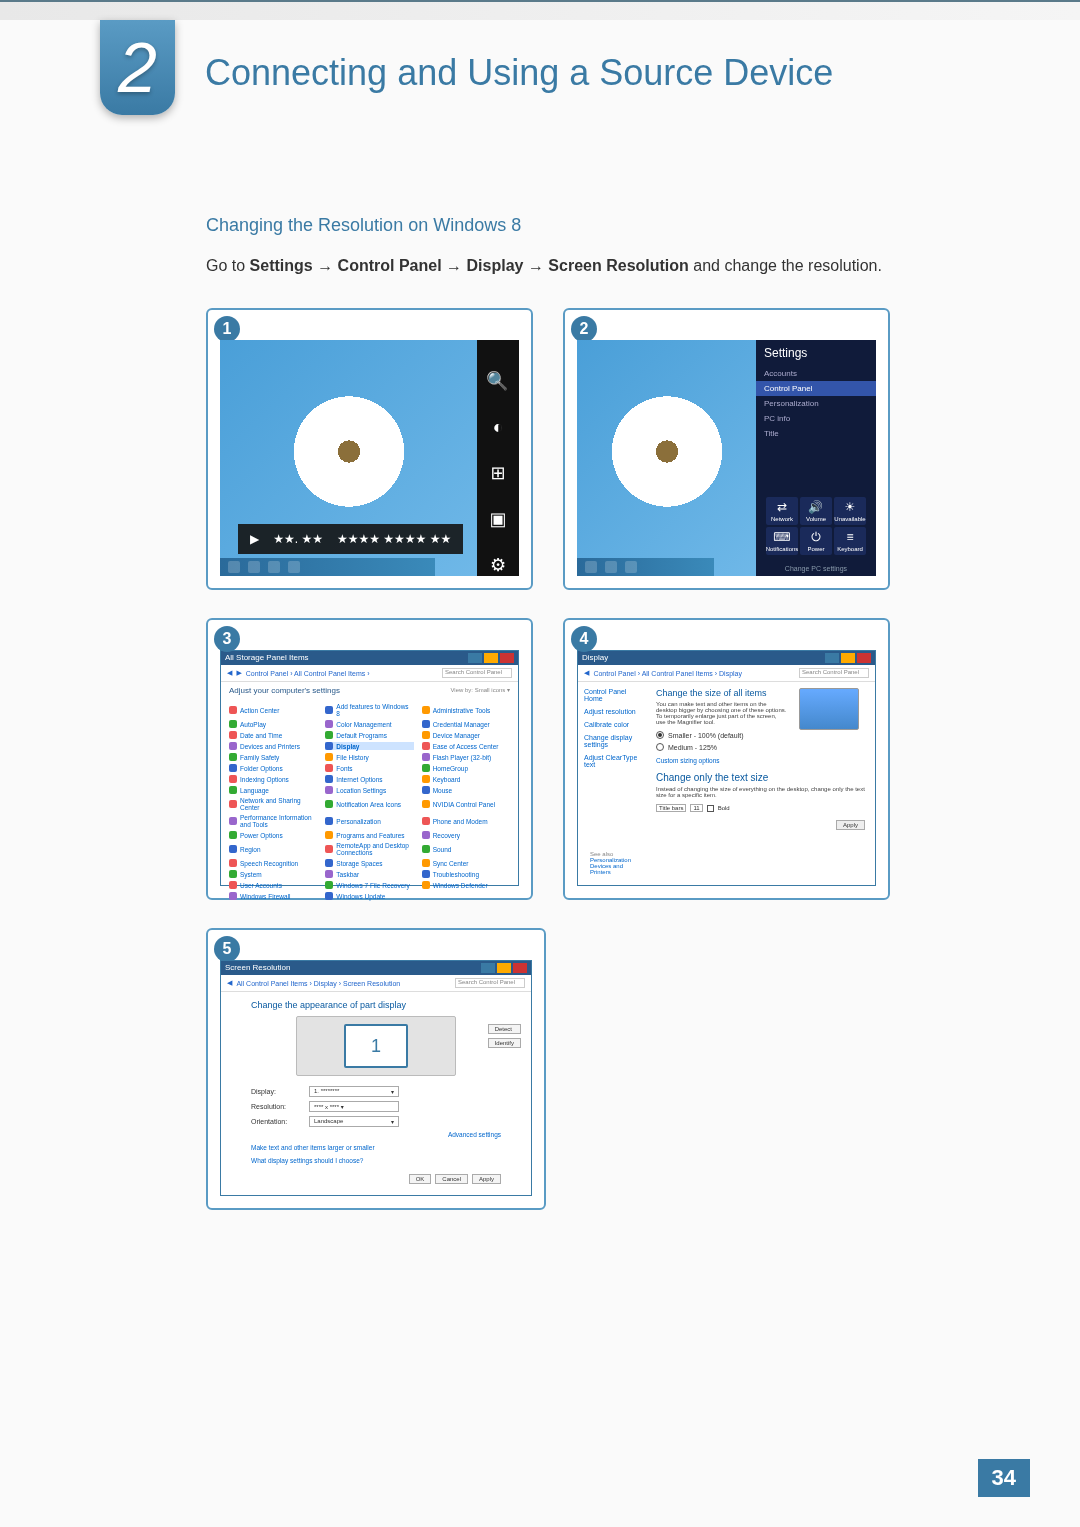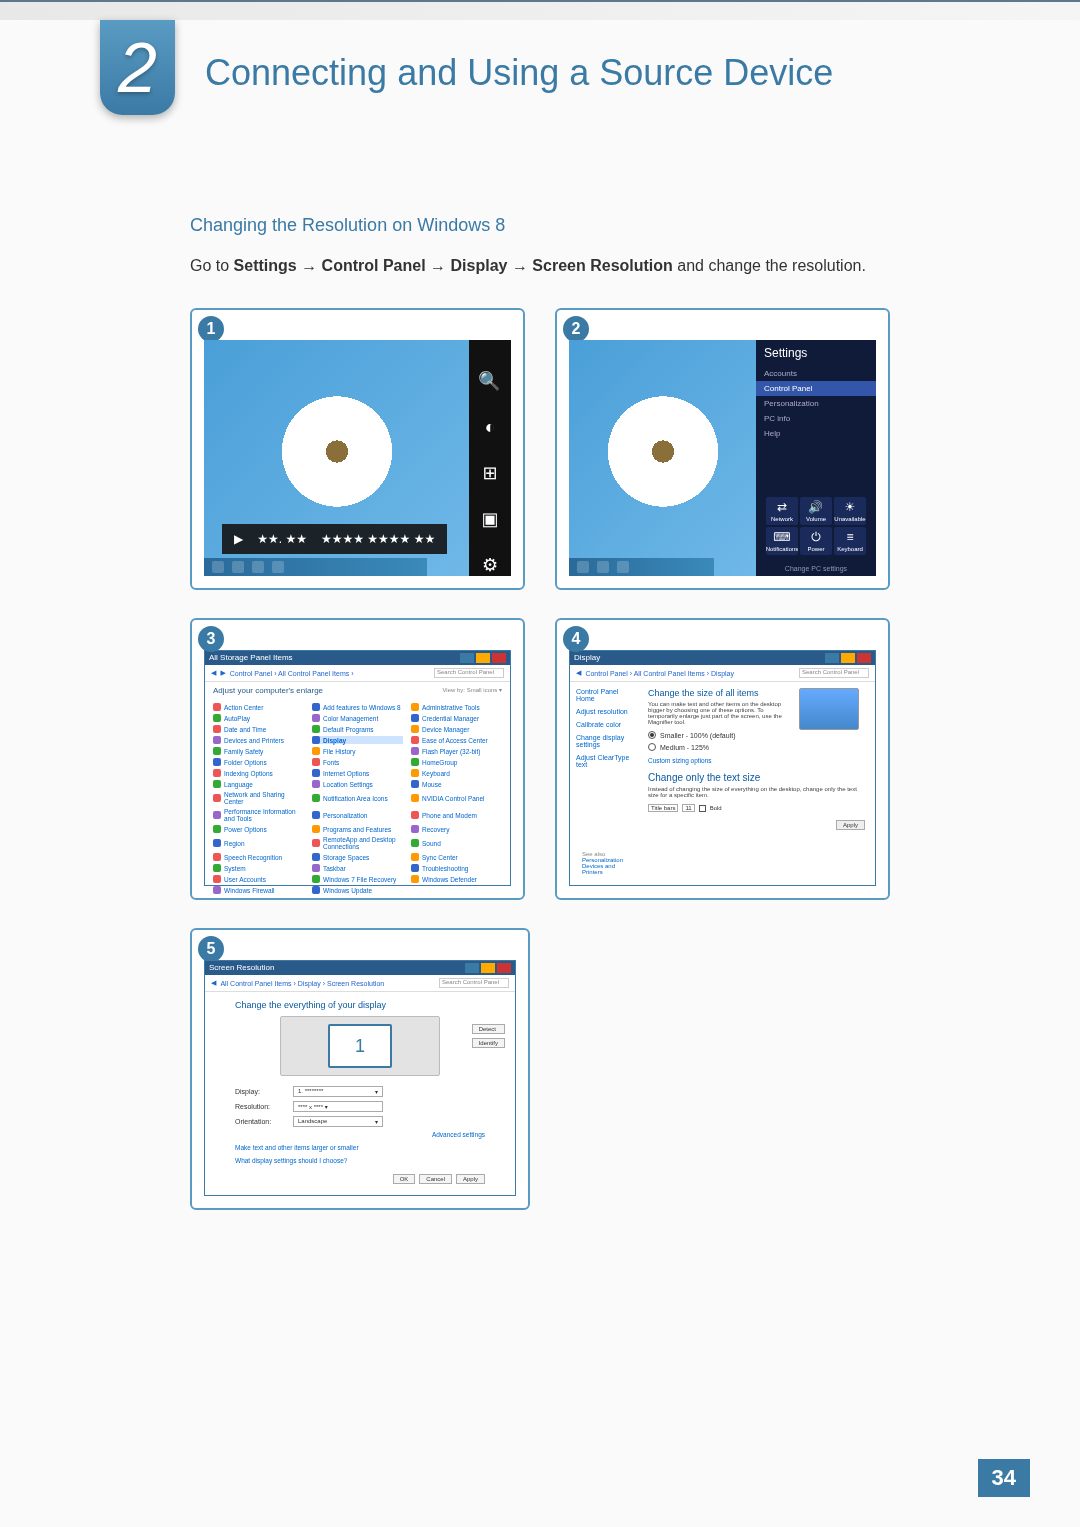--- a/index.html
+++ b/index.html
@@ -41,20 +41,21 @@
   }
   .chapter-title {
     color: #3a7aa4;
     font-size: 36px;
     font-weight: 400;
     margin-left: 30px;
     margin-top: 32px;
   }
   .content {
     padding: 100px 190px 0 190px;
+    margin-left: 16px;
   }
   .subtitle {
     font-size: 18px;
     color: #3a7aa4;
     margin-bottom: 18px;
     font-weight: 400;
   }
   .instruction {
     font-size: 16px;
     color: #333;
@@ -306,21 +307,21 @@
                 <div class="tbic"></div>
                 <div class="tbic"></div>
               </div>
             </div>
             <div class="settings-panel">
               <div class="sp-title">Settings</div>
               <div class="sp-item">Accounts</div>
               <div class="sp-item hl">Control Panel</div>
               <div class="sp-item">Personalization</div>
               <div class="sp-item">PC info</div>
-              <div class="sp-item">Help</div>
+              <div class="sp-item">Title</div>
               <div class="sp-tiles">
                 <div class="sp-tile">
                     <span class="gl">⇄</span>
                     <span>Network</span>
                   </div>
                 <div class="sp-tile">
                     <span class="gl">🔊</span>
                     <span>Volume</span>
                   </div>
                 <div class="sp-tile">
@@ -361,21 +362,21 @@
                 <div class="winbtn"></div>
               </div>
             </div>
             <div class="bc-row">
               <span>◀</span>
               <span>▶</span>
               <span>Control Panel › All Control Panel Items ›</span>
               <div class="searchbox">Search Control Panel</div>
             </div>
             <div class="cp-head">
-              <span>Adjust your computer's enlarge</span>
+              <span>Adjust your computer's settings</span>
               <span class="viewby">View by: Small icons ▾</span>
             </div>
             <div class="cp-grid" id="cp-grid">
                 <div class="cp-item">
                   <div class="cp-ic r"></div>
                   <span>Action Center</span>
                 </div>
                 <div class="cp-item">
                   <div class="cp-ic b"></div>
                   <span>Add features to Windows 8</span>
@@ -637,21 +638,21 @@
                 <div class="winbtn y"></div>
                 <div class="winbtn"></div>
               </div>
             </div>
             <div class="bc-row">
               <span>◀</span>
               <span>All Control Panel Items › Display › Screen Resolution</span>
               <div class="searchbox">Search Control Panel</div>
             </div>
             <div class="sr-body">
-              <div class="sr-h1">Change the everything of your display</div>
+              <div class="sr-h1">Change the appearance of part display</div>
               <div style="position:relative;">
                 <div class="sr-prevwrap">
                   <div class="sr-mon">1</div>
                 </div>
                 <div style="position:absolute; right:-20px; top:8px; display:flex; flex-direction:column; gap:4px;">
                   <div class="sr-btn">Detect</div>
                   <div class="sr-btn">Identify</div>
                 </div>
               </div>
               <div class="sr-field">

